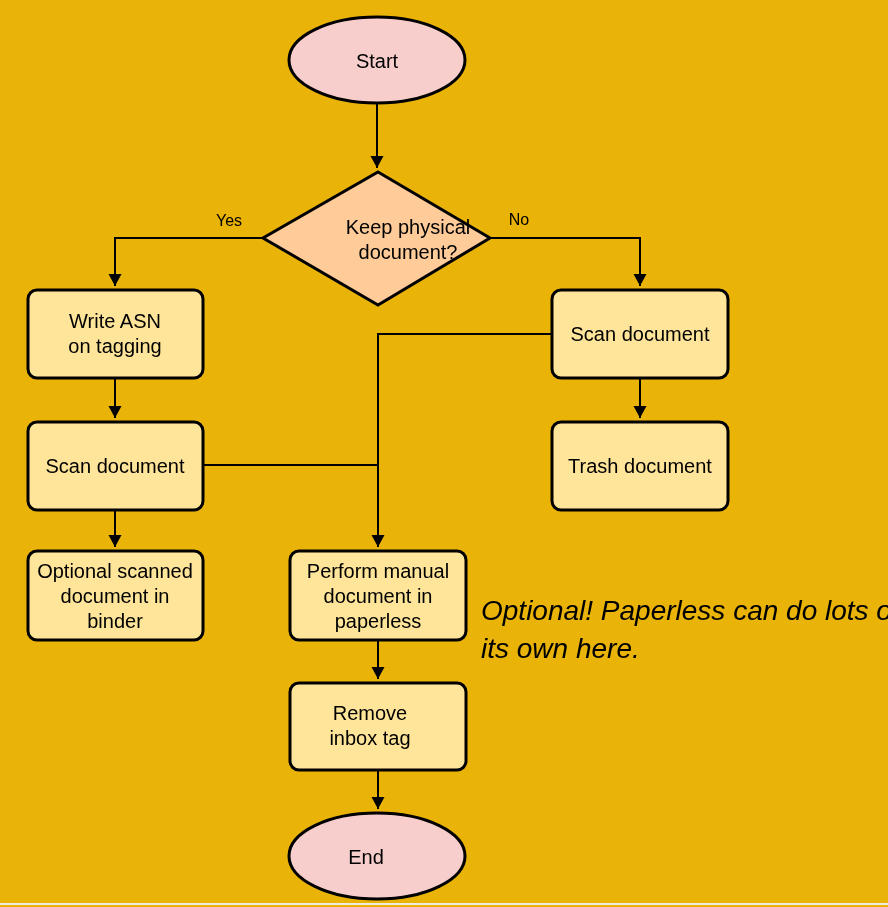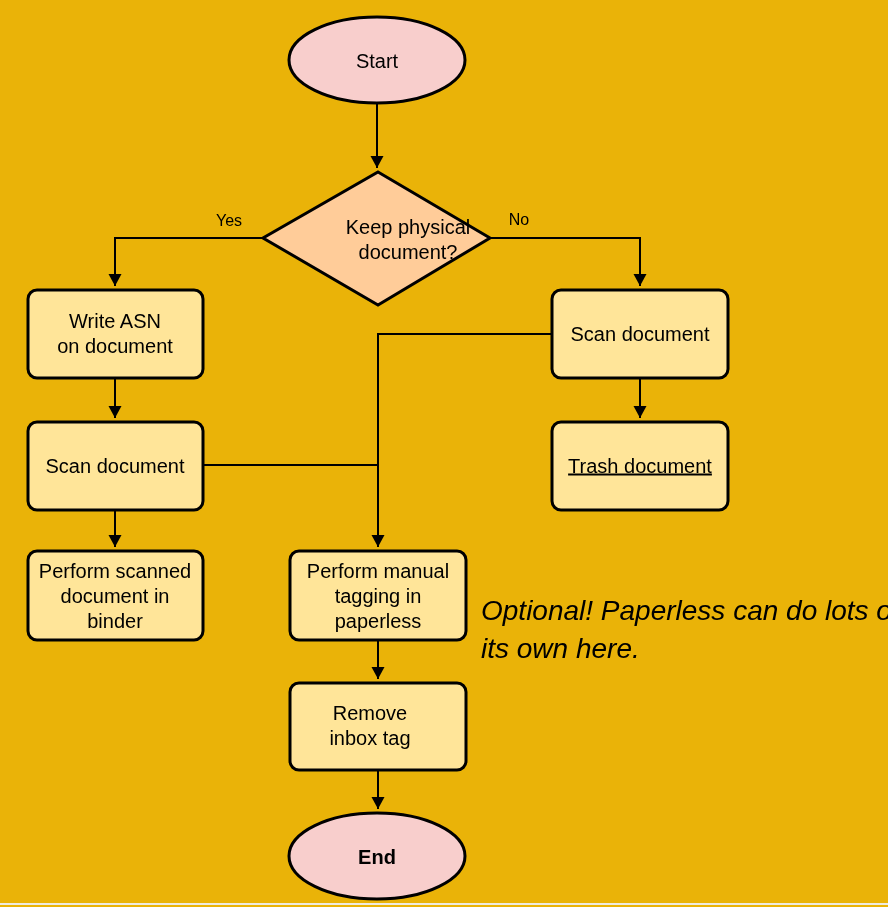--- a/index.html
+++ b/index.html
@@ -85,33 +85,33 @@
     <path class="edge" d="M552,334 L378,334 L378,547" marker-end="url(#arrow)"></path>
     <path class="edge" d="M203,465 L378,465"></path>
     <path class="edge" d="M378,640 L378,679" marker-end="url(#arrow)"></path>
     <path class="edge" d="M378,770 L378,809" marker-end="url(#arrow)"></path>
   </svg>
 
   <div class="lbl" style="left:377px; top:61px;">Start</div>
   <div class="lbl" style="left:378px; top:240px;margin-left:30px;">Keep physical
 document?</div>
   <div class="lbl" style="left:115px; top:334px;">Write ASN
-on document</div>
+on tagging</div>
   <div class="lbl" style="left:115px; top:466px;">Scan document</div>
-  <div class="lbl" style="left:115px; top:596px;">Perform scanned
+  <div class="lbl" style="left:115px; top:596px;">Optional scanned
 document in
 binder</div>
   <div class="lbl" style="left:640px; top:334px;">Scan document</div>
-  <div class="lbl" style="left:640px; top:466px;text-decoration:underline;">Trash document</div>
+  <div class="lbl" style="left:640px; top:466px;">Trash document</div>
   <div class="lbl" style="left:378px; top:596px;">Perform manual
-tagging in
+document in
 paperless</div>
   <div class="lbl" style="left:370px; top:726px;">Remove
 inbox tag</div>
-  <div class="lbl" style="left:377px; top:857px;font-weight:bold;">End</div>
+  <div class="lbl" style="left:366px; top:857px;">End</div>
 
   <div class="edge-lbl" style="left:229px; top:221px;">Yes</div>
   <div class="edge-lbl" style="left:519px; top:220px;text-align:right;">No</div>
 
   <div class="annotation">Optional! Paperless can do lots of work on
 its own here.</div>
 
   <div class="bottom-hairline"></div>
 </div>
 

